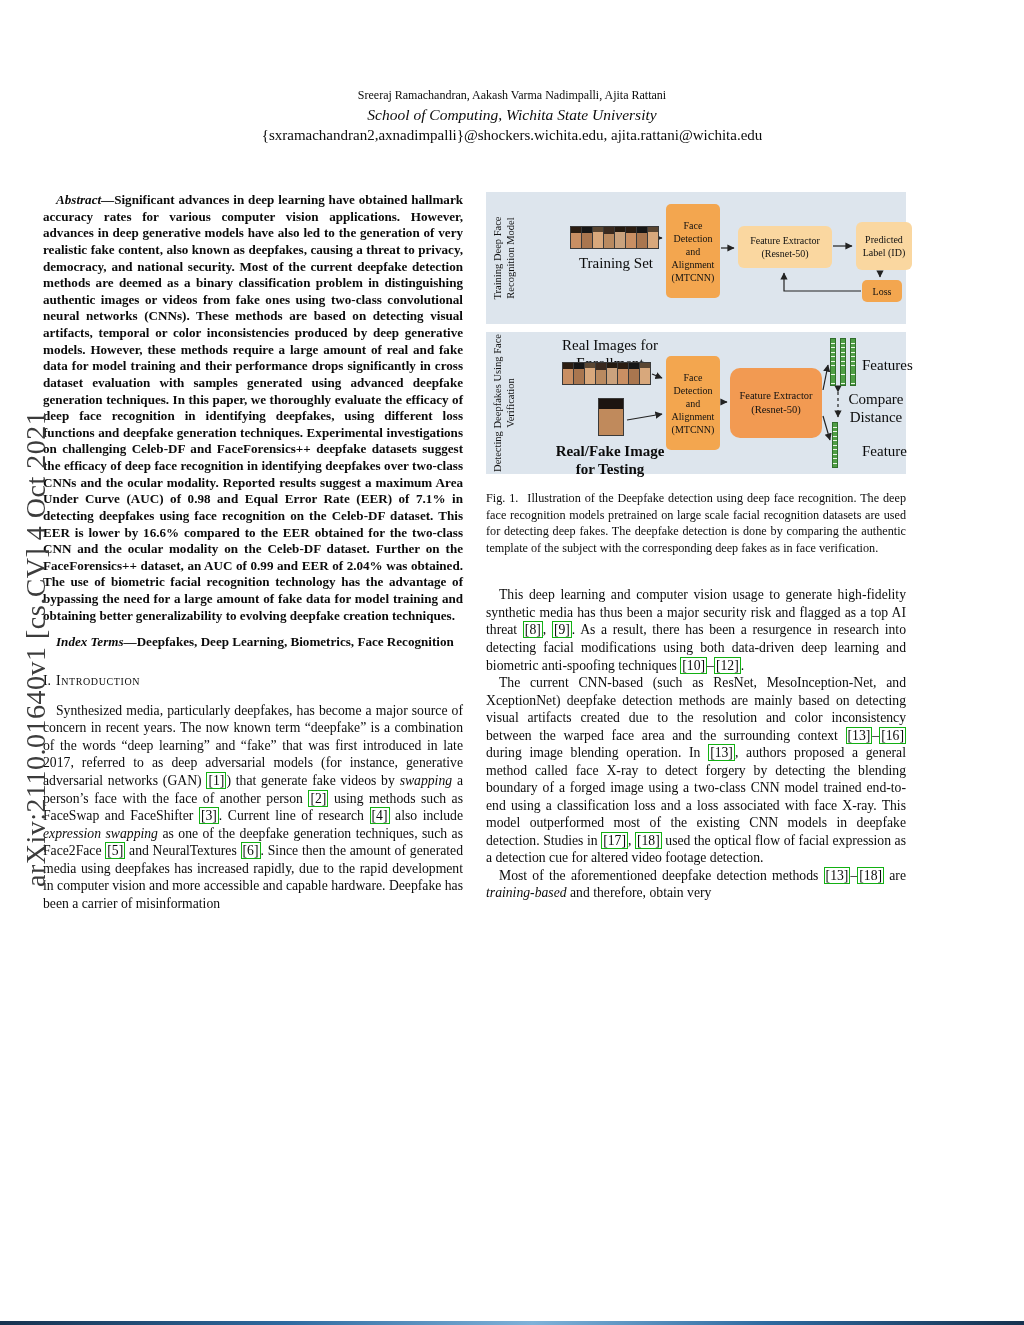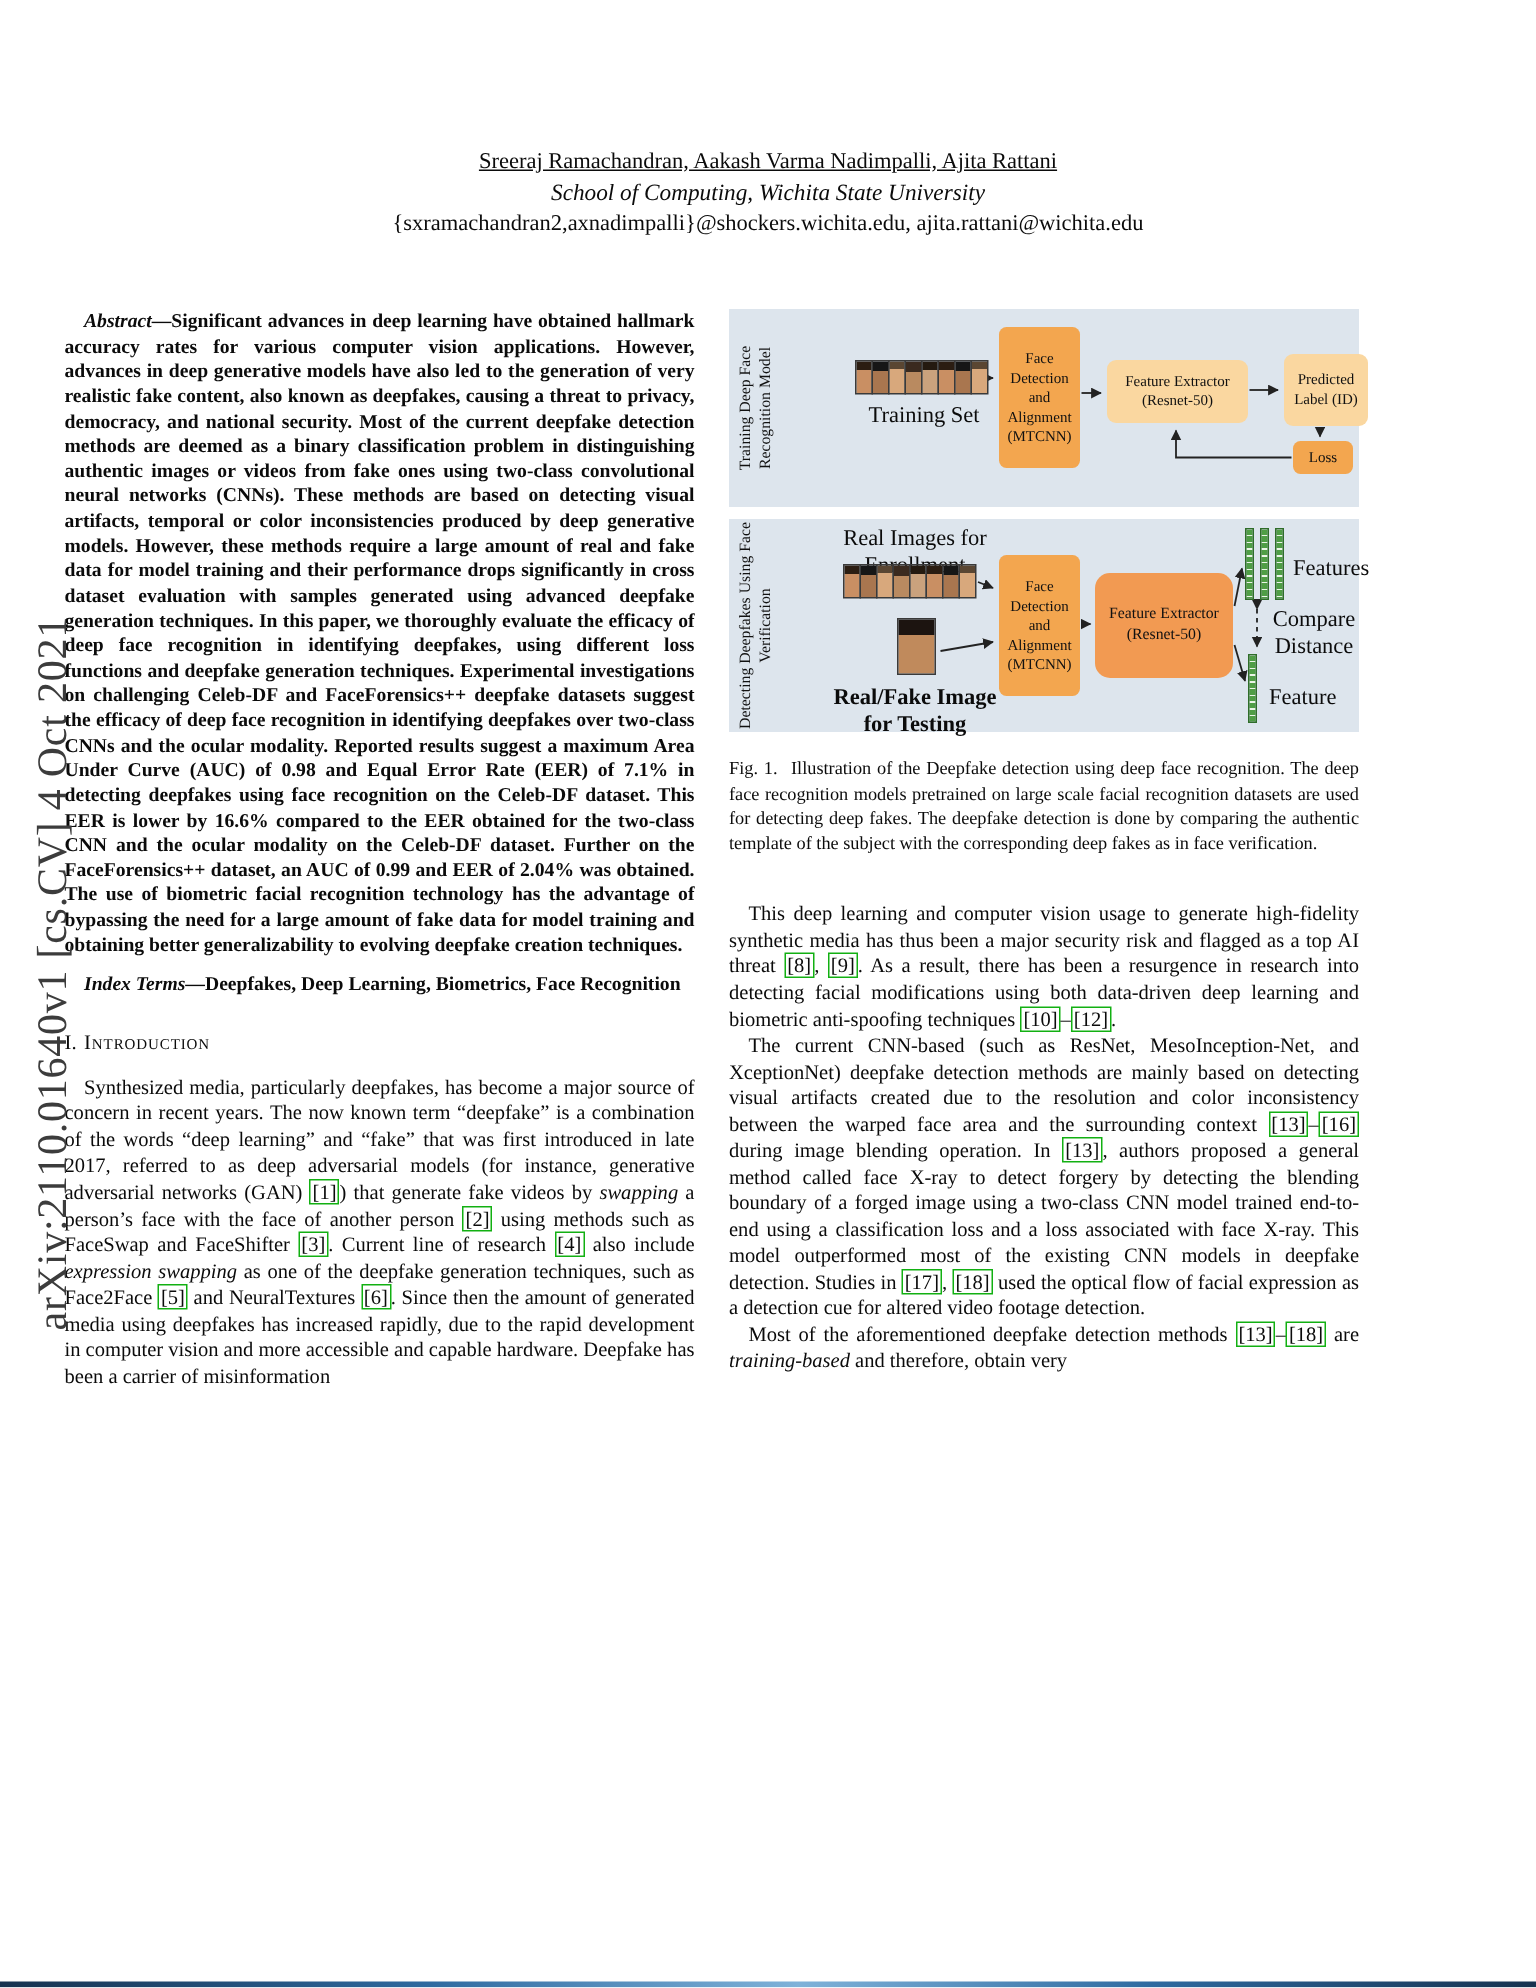--- a/index.html
+++ b/index.html
@@ -14,21 +14,21 @@
   .arxiv-stamp {
     position:absolute; left:20px; top:358px; height:582px;
     writing-mode:vertical-rl; transform:rotate(180deg);
     font-size:28px; letter-spacing:0.5px; color:#3c3c3c; text-align:center;
     white-space:nowrap;
   }
 
   
   header { text-align:center; padding-top:80px; }
   .title { font-size:34px; font-weight:normal; line-height:1.42; }
-  .authors { margin-top:20px; font-size:15px;text-decoration:underline; }
+  .authors { margin-top:8px; font-size:12px; }
   .affil   { margin-top:3px; font-style:italic; font-size:15.5px; }
   .loc     { margin-top:2px; font-size:15.5px; }
   .emails  { margin-top:3px; font-size:15px; }
 
   
   .columns { display:flex; gap:23px; padding:0 43px; margin-top:48px; }
   .col { width:420px; }
 
   .abstract, .index-terms {
     font-weight:bold; font-size:13.1px; line-height:1.27;
@@ -69,21 +69,21 @@
   .f1 { background:linear-gradient(180deg,#161616 0 30%, #a9764f 30% 100%); }
   .f2 { background:linear-gradient(180deg,#5a4632 0 24%, #d8a87c 24% 100%); }
   .f3 { background:linear-gradient(180deg,#3a2a1f 0 32%, #b98a60 32% 100%); }
   .f4 { background:linear-gradient(180deg,#241a10 0 26%, #caa27d 26% 100%); }
 
   .lbl { position:absolute; font-size:15px; line-height:1.2; }
   .training-set { left:82px; top:62px; width:96px; text-align:center; }
   .enroll-lbl { left:68px; top:4px; width:112px; text-align:center; }
   .test-lbl { left:62px; top:110px; width:124px; text-align:center;font-weight:bold; }
   .features-lbl { left:376px; top:24px; }
-  .feature-lbl { left:360px; top:110px; }
+  .feature-lbl { left:376px; top:110px; }
   .compare-lbl { left:362px; top:58px; width:56px; text-align:center; }
 
   .test-face {
     position:absolute; left:112px; top:66px; width:26px; height:38px;
     border:1px solid #3a3a3a;
     background:linear-gradient(180deg,#1c1410 0 28%, #c08a5c 28% 100%);
   }
 
   .obox {
     position:absolute; display:flex; align-items:center; justify-content:center;

